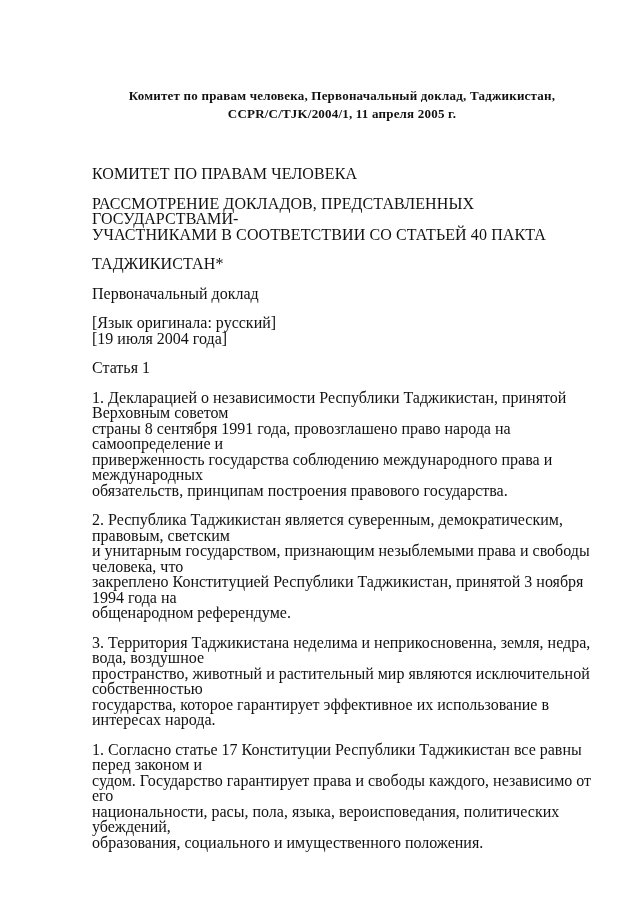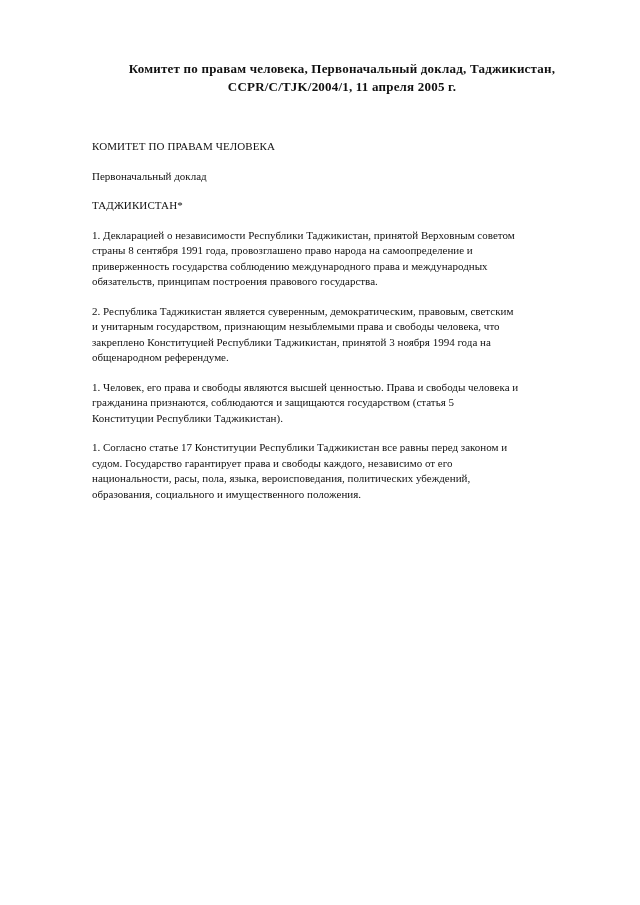--- a/index.html
+++ b/index.html
@@ -10,75 +10,79 @@
     height: 905px;
     margin: 0 auto;
     background: #ffffff;
     font-family: "Liberation Serif", "DejaVu Serif", serif;
     color: #111111;
     overflow: hidden;
   }
   .content {
     position: absolute;
     left: 92px;
-    top: 60px;
+    top: 87px;
     width: 500px;
   }
   .doc-title {
     font-weight: bold;
     font-size: 13px;
     line-height: 18px;
     text-align: center;
     white-space: pre-line;
     margin-bottom: 43px;
     letter-spacing: 0.2px;
   }
   .block {
-    font-size: 11px;
+    font-size: 16px;
     line-height: 15.5px;
     white-space: pre-line;
     margin-bottom: 14px;
     text-align: left;
   }
   .caps { letter-spacing: 0.1px; }
 </style>
 </head>
 <body>
 
 <div class="page">
   <div class="content">
 
     <div class="doc-title">Комитет по правам человека, Первоначальный доклад, Таджикистан,
 CCPR/C/TJK/2004/1, 11 апреля 2005 г.</div>
 
     <div class="block caps">КОМИТЕТ ПО ПРАВАМ ЧЕЛОВЕКА</div>
 
+    <div class="block caps">РАССМОТРЕНИЕ ДОКЛАДОВ, ПРЕДСТАВЛЕННЫХ ГОСУДАРСТВАМИ-
+УЧАСТНИКАМИ В СООТВЕТСТВИИ СО СТАТЬЕЙ 40 ПАКТА</div>
+
+    <div class="block caps">ТАДЖИКИСТАН*</div>
 
     <div class="block">Первоначальный доклад</div>
 
-    <div class="block caps">ТАДЖИКИСТАН*</div>
+    <div class="block"><span>[Язык оригинала: русский]</span><br><span>[19 июля 2004 года]</span></div>
 
 
-
+    <div class="block">Статья 1</div>
 
     <div class="block">1. Декларацией о независимости Республики Таджикистан, принятой Верховным советом
 страны 8 сентября 1991 года, провозглашено право народа на самоопределение и
 приверженность государства соблюдению международного права и международных
 обязательств, принципам построения правового государства.</div>
 
     <div class="block">2. Республика Таджикистан является суверенным, демократическим, правовым, светским
 и унитарным государством, признающим незыблемыми права и свободы человека, что
 закреплено Конституцией Республики Таджикистан, принятой 3 ноября 1994 года на
 общенародном референдуме.</div>
 
+    <div class="block">3. Территория Таджикистана неделима и неприкосновенна, земля, недра, вода, воздушное
+пространство, животный и растительный мир являются исключительной собственностью
+государства, которое гарантирует эффективное их использование в интересах народа.</div>
 
 
-    <div class="block">1. Человек, его права и свободы являются высшей ценностью. Права и свободы человека и
-гражданина признаются, соблюдаются и защищаются государством (статья 5
-Конституции Республики Таджикистан).</div>
 
 
     <div class="block">1. Согласно статье 17 Конституции Республики Таджикистан все равны перед законом и
 судом. Государство гарантирует права и свободы каждого, независимо от его
 национальности, расы, пола, языка, вероисповедания, политических убеждений,
 образования, социального и имущественного положения.</div>
 
   </div>
 </div>
 

